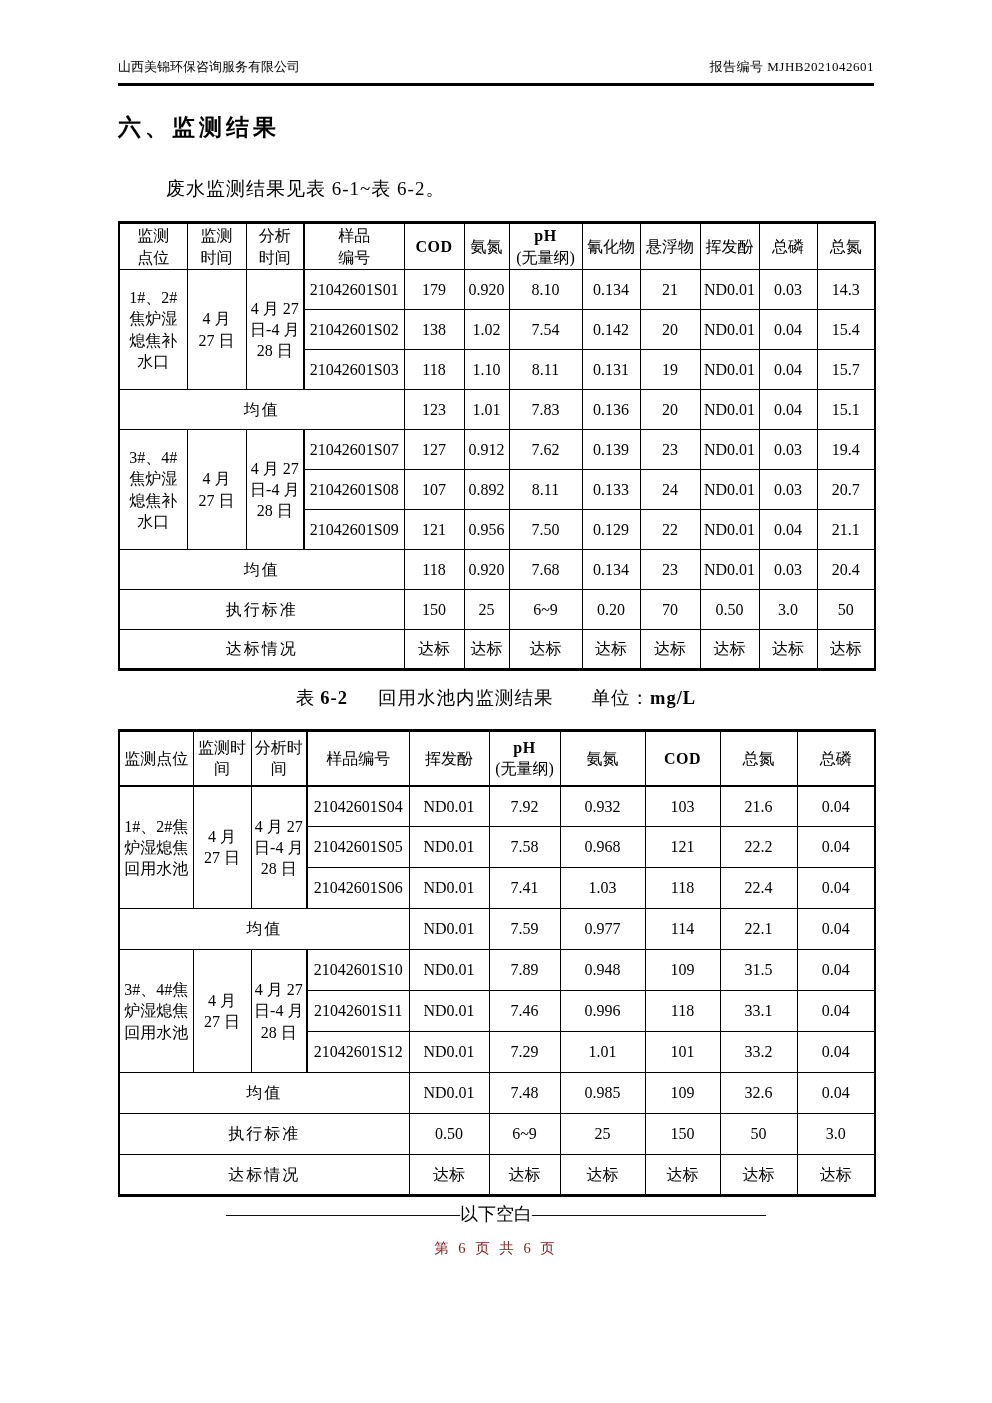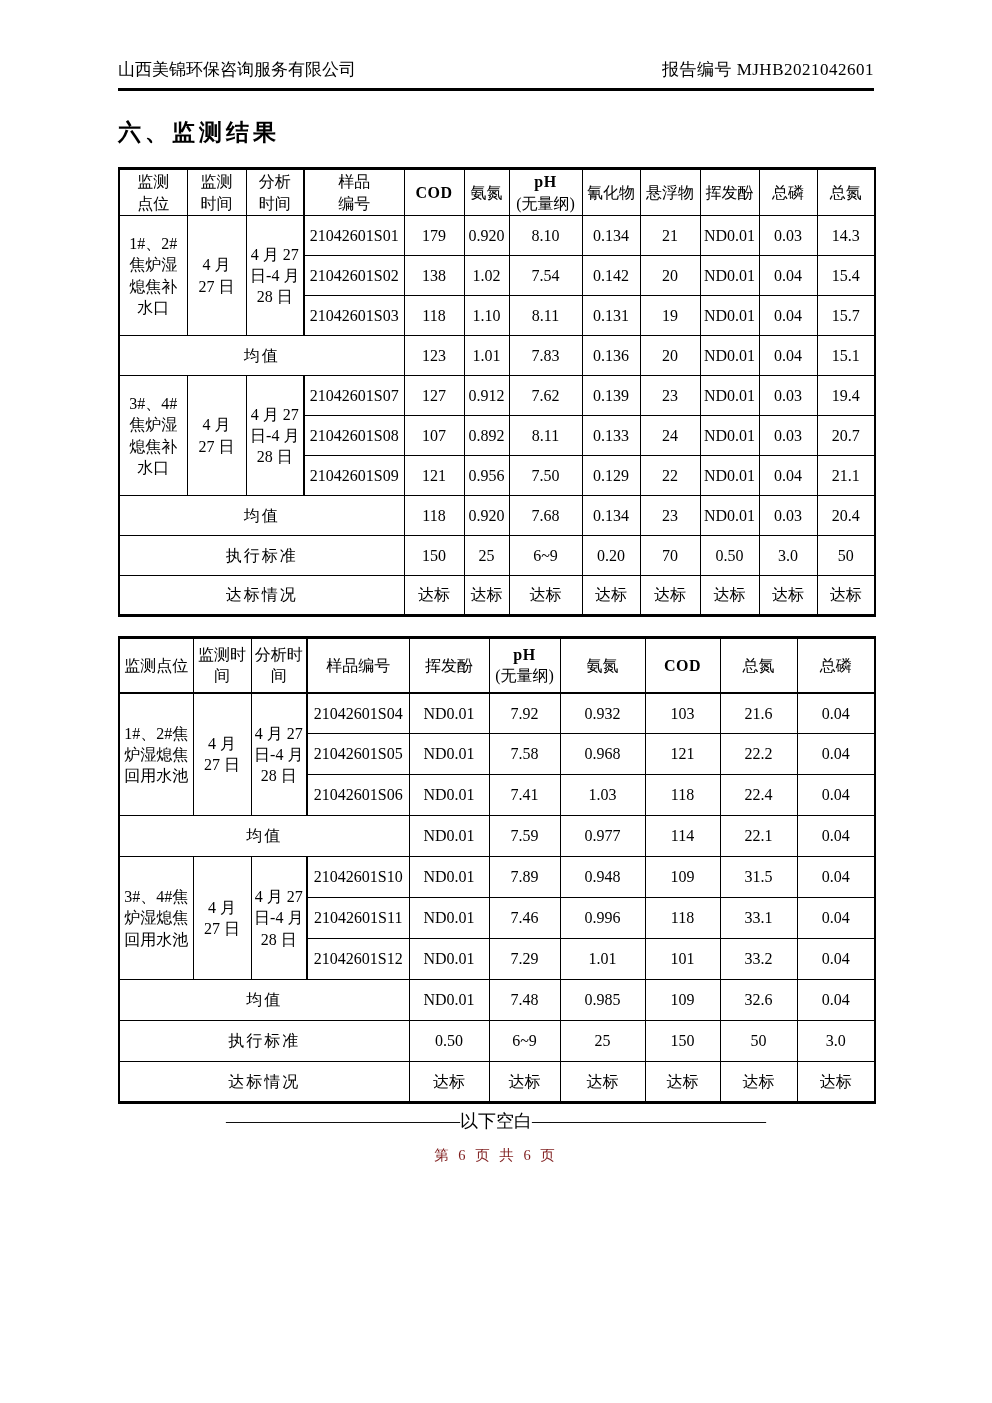--- a/index.html
+++ b/index.html
@@ -9,21 +9,21 @@
     font-family: "Liberation Serif", "DejaVu Serif", serif;
     color: #000;
     position: relative;
     overflow: hidden;
   }
   .content { padding: 58px 118px 0 118px; width: 992px; }
 
   
   .doc-header {
     display: flex; justify-content: space-between; align-items: flex-end;
-    font-size: 17px; padding-bottom: 7px; border-bottom: 3px solid #000;
+    font-size: 13px; padding-bottom: 7px; border-bottom: 3px solid #000;
   }
   .doc-header .report-no { letter-spacing: .5px; }
 
   
   .section-title { margin-top: 26px; font-size: 23px; font-weight: bold; letter-spacing: 4px; }
 
   
   .intro { margin-top: 33px; font-size: 19px; padding-left: 48px; letter-spacing: 1px; }
 
   
@@ -64,20 +64,21 @@
 
 <div class="content">
 
   <div class="doc-header">
     <span class="company">山西美锦环保咨询服务有限公司</span>
     <span class="report-no">报告编号 MJHB2021042601</span>
   </div>
 
   <div class="section-title">六、监测结果</div>
 
+  <p class="intro">废水监测结果见表 6-1~表 6-2。</p>
 
 
   <table id="table-6-1">
     <colgroup>
       <col style="width:68px">
         <col style="width:59px">
         <col style="width:58px">
         <col style="width:100px">
       <col style="width:60px">
         <col style="width:45px">
@@ -227,20 +228,23 @@
           <td>达标</td>
           <td>达标</td>
           <td>达标</td>
           <td>达标</td>
           <td>达标</td>
           <td>达标</td>
         </tr>
       </tbody>
   </table>
 
+  <div class="tcaption second">
+    <span>表</span><span class="num">6-2</span><span class="ttl">回用水池内监测结果</span><span class="unit-label">单位：</span><span class="unit">mg/L</span>
+  </div>
 
   <table id="table-6-2">
     <colgroup>
       <col style="width:74px">
         <col style="width:58px">
         <col style="width:56px">
         <col style="width:102px">
       <col style="width:80px">
         <col style="width:71px">
         <col style="width:85px">

